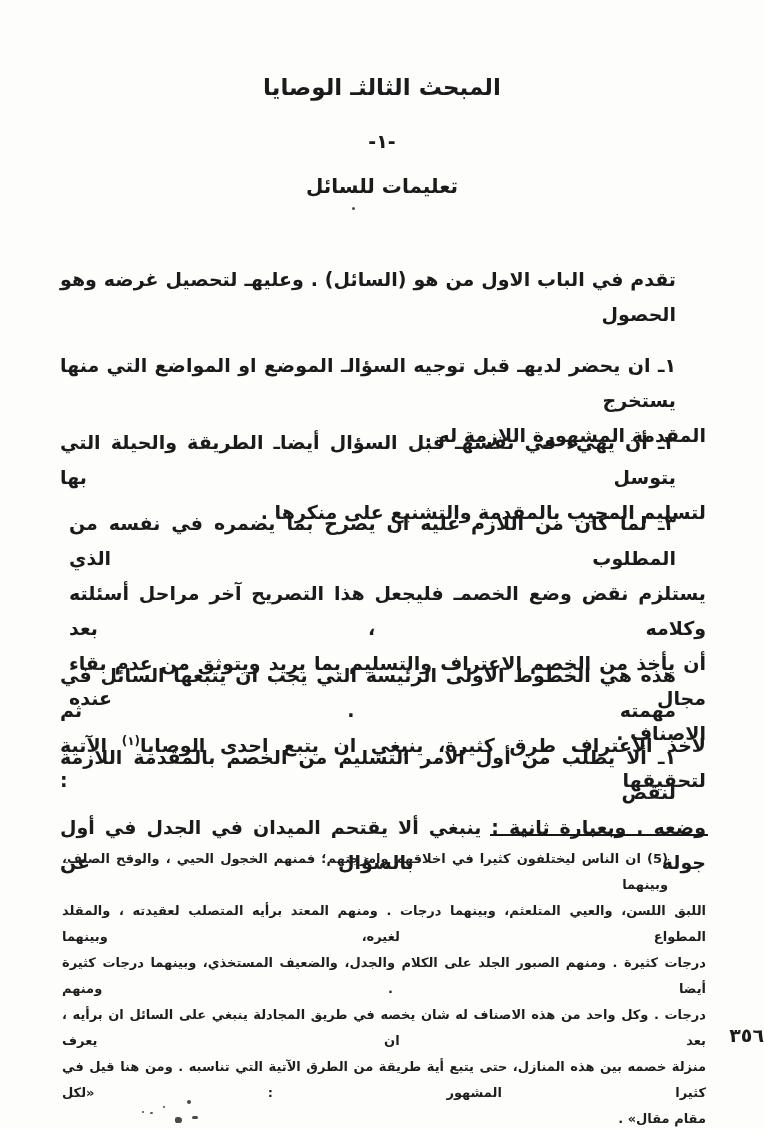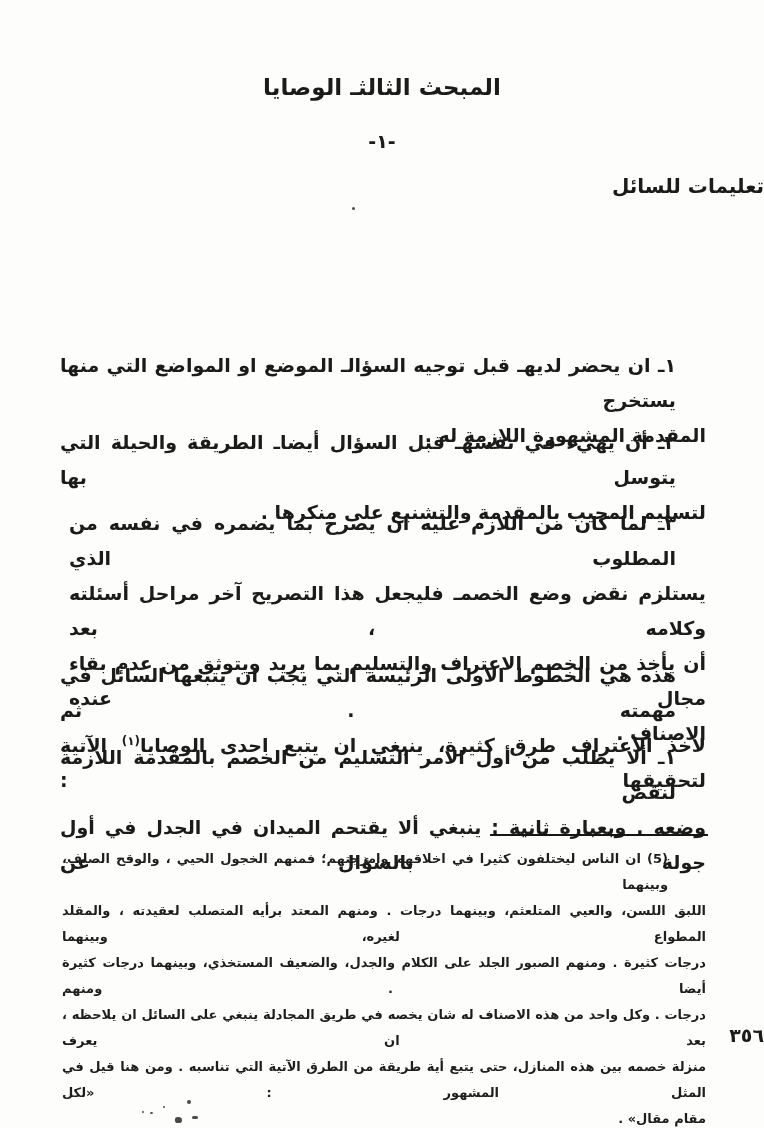--- a/index.html
+++ b/index.html
@@ -29,20 +29,21 @@
   .section-number {
     position: absolute;
     top: 130px; right: 0; left: 0;
     text-align: center;
     font-size: 19px;
     font-weight: 700;
   }
   .subtitle {
     position: absolute;
     top: 174px; right: 0; left: 0;
+    text-align: center;
     font-size: 20px;
     font-weight: 700;
   }
 
   
   .para {
     position: absolute;
     right: 58px;
     left: 60px;
     font-size: 19px;
@@ -122,20 +123,21 @@
 </head>
 <body>
 
 <div class="page">
 
   <h1 class="page-title">المبحث الثالثـ الوصايا</h1>
   <div class="section-number">-١-</div>
   <div class="subtitle">تعليمات للسائل</div>
 
   <div class="para p1">
+    <div class="line indent">تقدم في الباب الاول من هو (السائل) . وعليهـ لتحصيل غرضه وهو الحصول</div>
   </div>
 
   <div class="para p2">
     <div class="line indent">١ـ ان يحضر لديهـ قبل توجيه السؤالـ الموضع او المواضع التي منها يستخرج</div>
     <div class="line short">المقدمة المشهورة اللازمة له .</div>
   </div>
 
   <div class="para p3">
     <div class="line indent">٢ـ أن يهيء في نفسهـ قبل السؤال أيضاـ الطريقة والحيلة التي يتوسل بها</div>
     <div class="line short">لتسليم المجيب بالمقدمة والتشنيع على منكرها .</div>
@@ -159,22 +161,22 @@
     <div class="line indent">١ـ ألا يطلب من أول الامر التسليم من الخصم بالمقدمة اللازمة لنقض</div>
     <div class="line">وضعه . وبعبارة ثانية : ينبغي ألا يقتحم الميدان في الجدل في أول جولة بالسؤال عن</div>
   </div>
 
   <div class="footnote-separator"></div>
 
   <section class="footnote">
     <div class="fline indent">(5) ان الناس ليختلفون كثيرا في اخلاقهم وامزجتهم؛ فمنهم الخجول الحيي ، والوقح الصلف، وبينهما</div>
     <div class="fline">اللبق اللسن، والعيي المتلعثم، وبينهما درجات . ومنهم المعتد برأيه المتصلب لعقيدته ، والمقلد المطواع لغيره، وبينهما</div>
     <div class="fline">درجات كثيرة . ومنهم الصبور الجلد على الكلام والجدل، والضعيف المستخذي، وبينهما درجات كثيرة أيضا . ومنهم</div>
-    <div class="fline">درجات . وكل واحد من هذه الاصناف له شان يخصه في طريق المجادلة ينبغي على السائل ان يلاحظه ، بعد ان يعرف</div>
-    <div class="fline">منزلة خصمه بين هذه المنازل، حتى يتبع أية طريقة من الطرق الآتية التي تناسبه . ومن هنا قيل في المثل المشهور : «لكل</div>
+    <div class="fline">درجات . وكل واحد من هذه الاصناف له شان يخصه في طريق المجادلة ينبغي على السائل ان برأيه ، بعد ان يعرف</div>
+    <div class="fline">منزلة خصمه بين هذه المنازل، حتى يتبع أية طريقة من الطرق الآتية التي تناسبه . ومن هنا قيل في كثيرا المشهور : «لكل</div>
     <div class="fline short">مقام مقال» .</div>
   </section>
 
   <div class="page-number">٣٥٦</div>
 
   <span class="speck" style="left:352px; top:207px; width:3px; height:3px;"></span>
   <span class="speck" style="left:187px; top:1100px; width:4px; height:4px;"></span>
   <span class="speck" style="left:163px; top:1106px; width:2px; height:2px;"></span>
   <span class="speck" style="left:150px; top:1112px; width:3px; height:2px;"></span>
   <span class="speck" style="left:142px; top:1111px; width:2px; height:2px;"></span>

